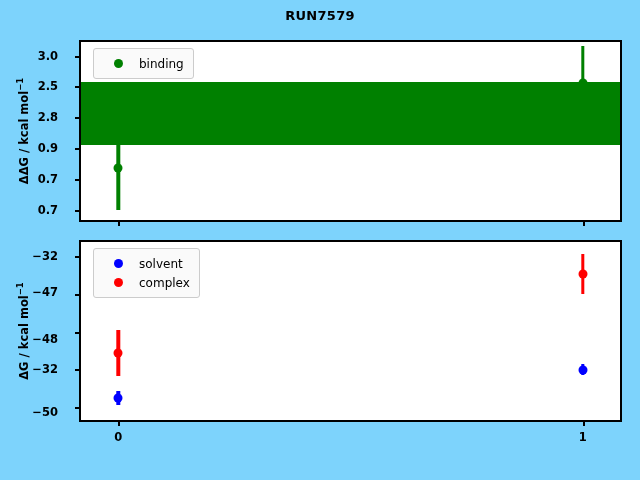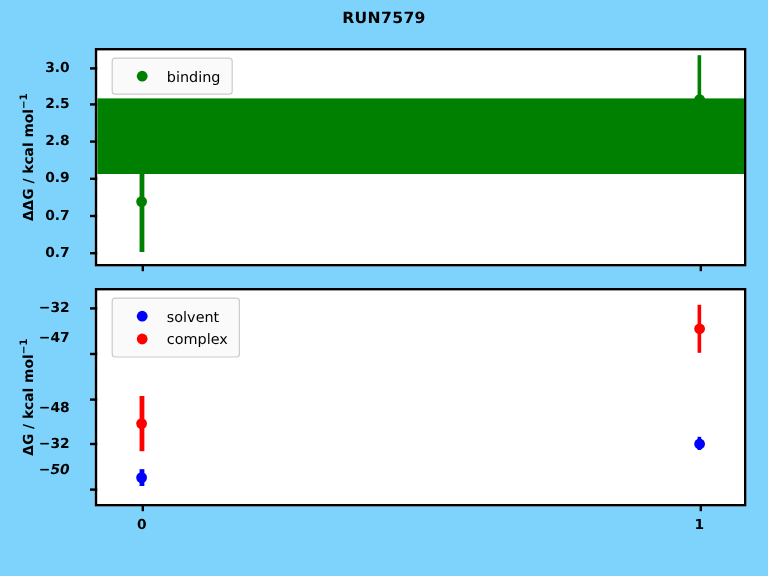--- a/index.html
+++ b/index.html
@@ -236,27 +236,27 @@
         <div class="marker" style="left: 37.1724px; top: 111.391px; background: rgb(255, 0, 0);"></div>
         <div class="marker" style="left: 501.828px; top: 32.3636px; background: rgb(255, 0, 0);"></div>
       </div>
 
     <div class="ylabel" id="ylabel-bottom">
       <span>ΔG / kcal mol</span><span class="sup">−1</span>
     </div>
 
     <div id="bottom-yticks">
         <div class="ytick" style="top: 164.829px;"></div>
-        <div class="yticklabel" style="top: 149px; font-style: italic;">−50</div>
+        <div class="yticklabel" style="top: 170px;">−50</div>
         <div class="ytick" style="top: 127.197px;"></div>
         <div class="yticklabel" style="top: 127.197px;">−32</div>
         <div class="ytick" style="top: 89.5645px;"></div>
         <div class="yticklabel" style="top: 97px;">−48</div>
         <div class="ytick" style="top: 51.9323px;"></div>
-        <div class="yticklabel" style="top: 39px; text-align: center;">−47</div>
+        <div class="yticklabel" style="top: 50px; text-align: center;">−47</div>
         <div class="ytick" style="top: 14.3002px;"></div>
         <div class="yticklabel" style="top: 14.3002px;">−32</div>
       </div>
     <div id="bottom-xticks">
         <div class="xtick" style="left: 37.1724px;"></div>
         <div class="xticklabel" style="left: 37.1724px;">0</div>
         <div class="xtick" style="left: 501.828px;"></div>
         <div class="xticklabel" style="left: 501.828px;">1</div>
       </div>
 

